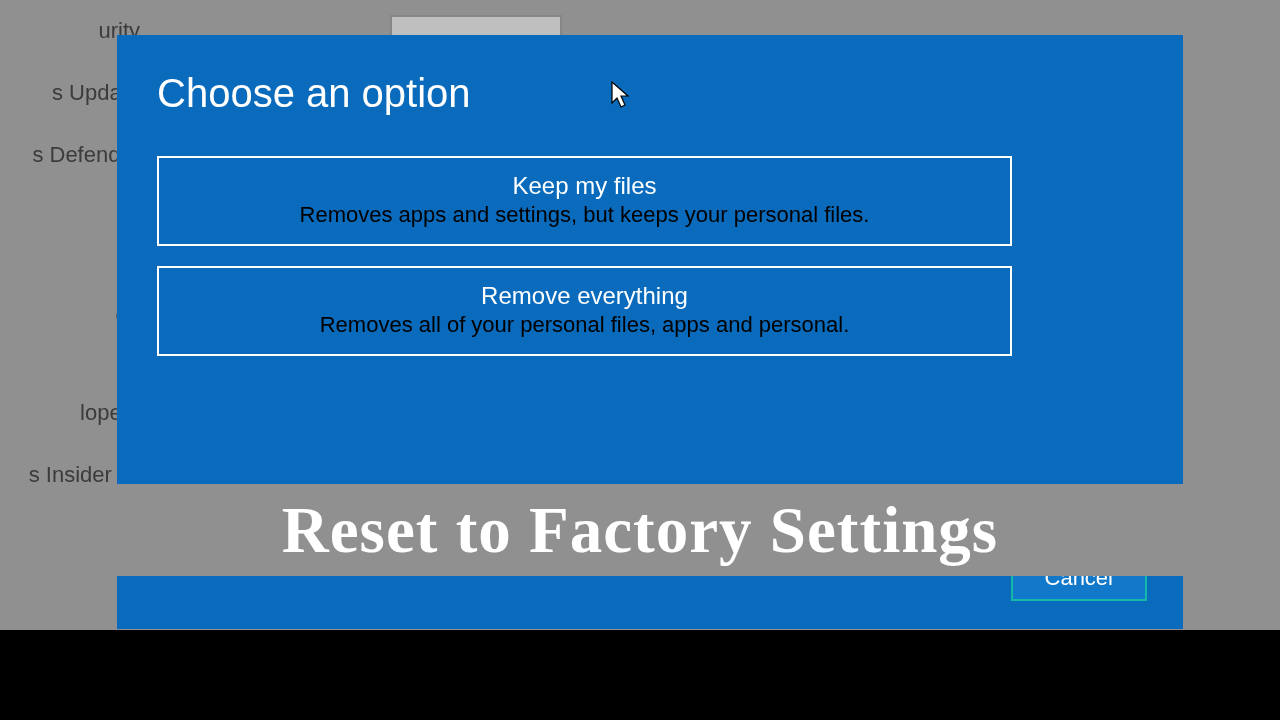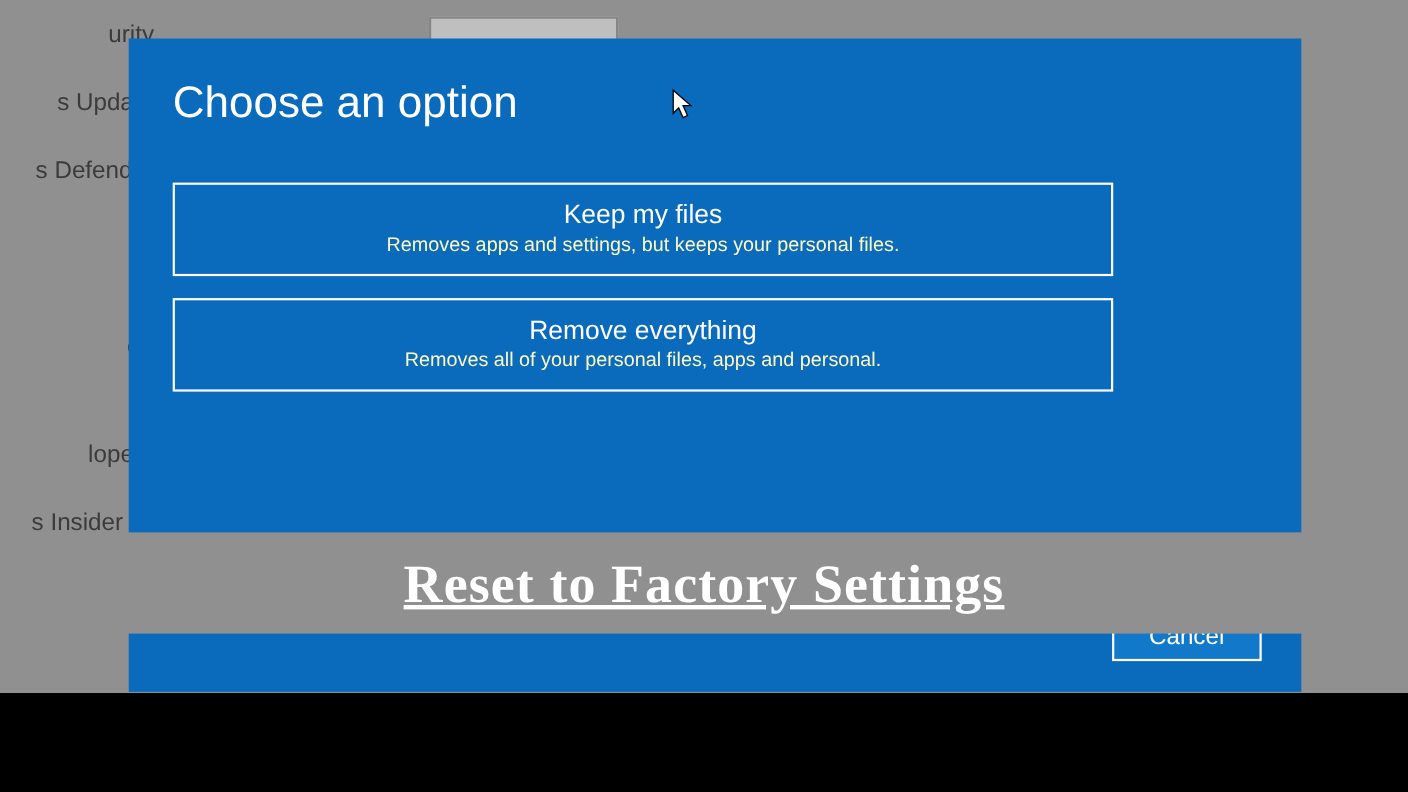--- a/index.html
+++ b/index.html
@@ -46,46 +46,46 @@
       left: 117px;
       width: 1066px;
       height: 594px;
       background: #0a6bbd;
       color: #fff;
       padding: 30px 40px 24px 40px;
     }
     .dialog-title {
       font-size: 40px;
       font-weight: 300;
-      margin-bottom: 50px;
+      margin-bottom: 40px;
       margin-top: 6px;
     }
     .option {
       border: 2px solid #fff;
       padding: 14px 20px 16px 20px;
       margin-bottom: 20px;
       width: 855px;
       cursor: pointer;
       text-align: center;
     }
     .option-title {
       font-size: 24px;
       font-weight: 400;
       margin-bottom: 2px;
     }
     .option-desc {
-      font-size: 18px;
+      font-size: 22px;
       font-weight: 300;
-      color: #fef9c3;
+      color: #000000;
     }
     .cancel-btn {
       position: absolute;
       bottom: 28px;
       right: 36px;
-      border: 2px solid #ffffff;
+      border: 2px solid #14b8a6;
       background: #1278c9;
       color: #fff;
       font-size: 22px;
       padding: 8px 32px;
       cursor: pointer;
     }
     .cursor {
       position: absolute;
       top: 46px;
       left: 494px;
@@ -96,25 +96,24 @@
       left: 0; right: 0;
       bottom: 0;
       height: 92px;
       background: #909090;
       display: flex;
       align-items: center;
       justify-content: center;
     }
     .caption-text {
       font-family: Georgia, "Times New Roman", serif;
-      font-size: 49px;
+      font-size: 65px;
       font-weight: 700;
       color: #fff;
       letter-spacing: 1px;
-      text-decoration: underline;
     }
     .bg-button {
       position: absolute;
       top: 15px;
       left: 390px;
       width: 172px;
       height: 42px;
       border: 2px solid #868686;
       background: #bfbfbf;
     }

